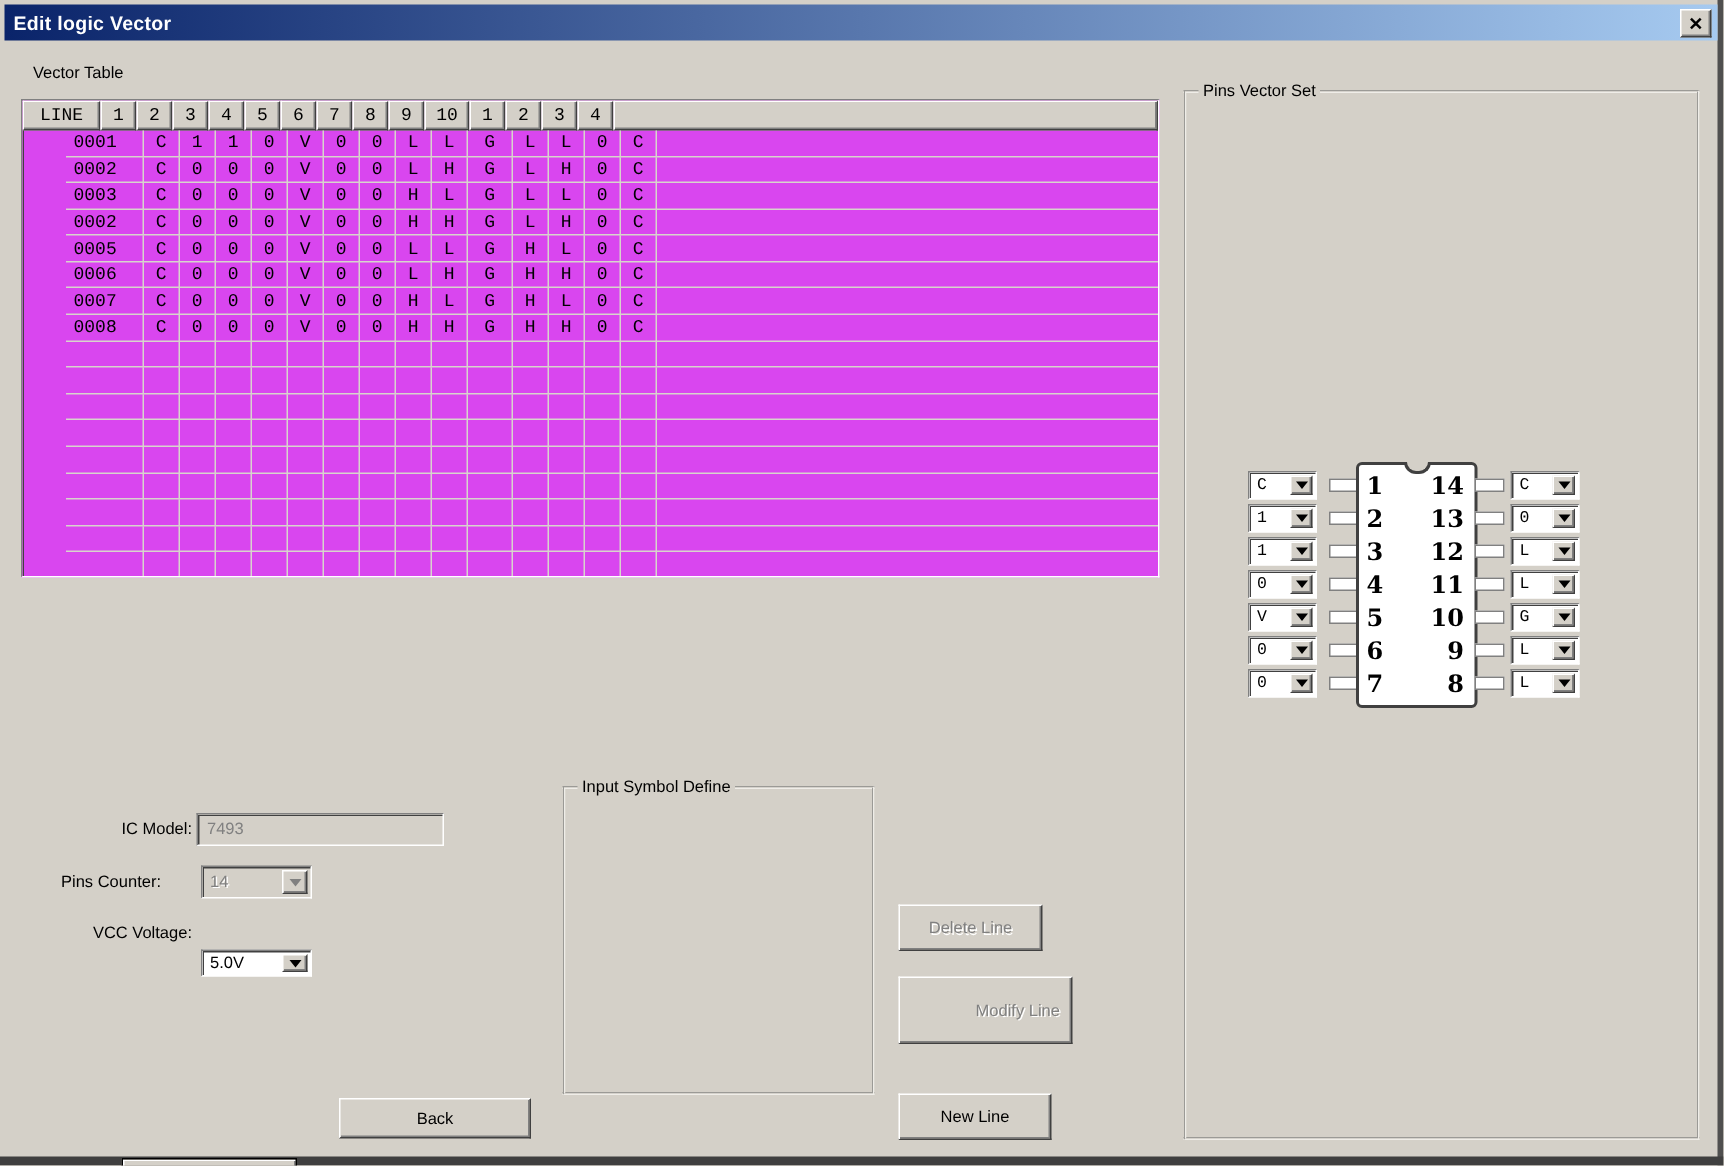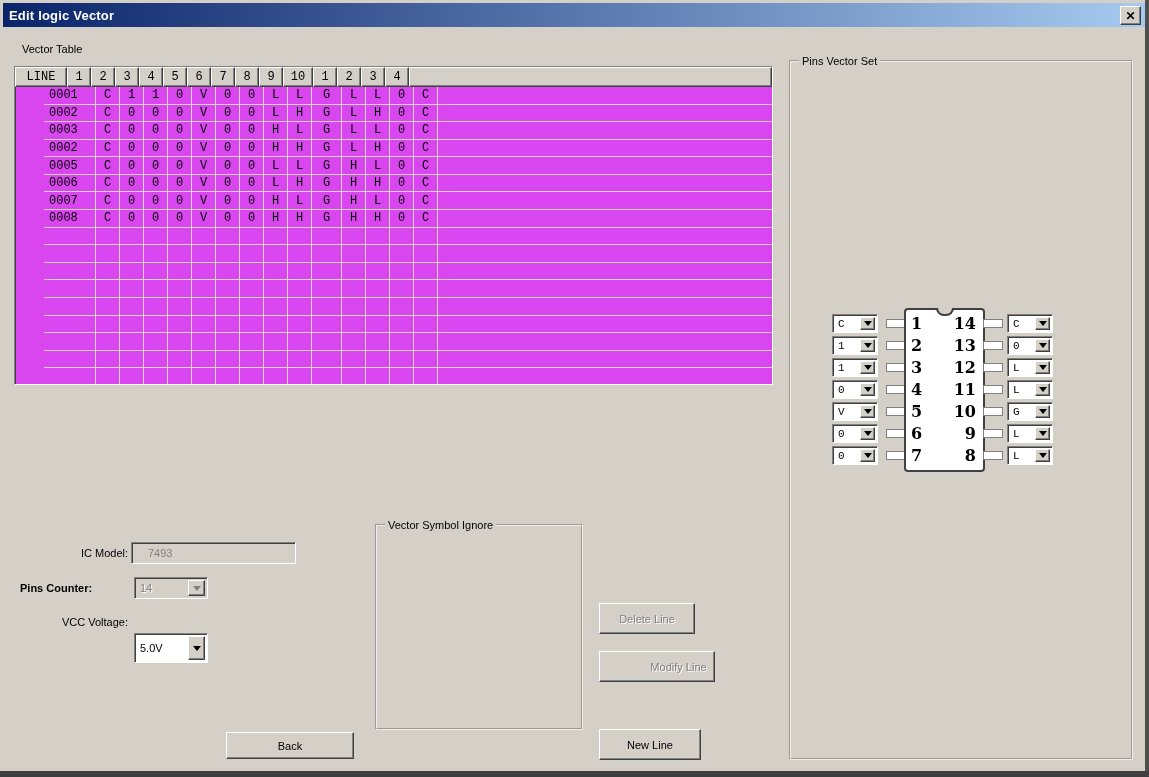--- a/index.html
+++ b/index.html
@@ -33,21 +33,21 @@
 
   
   .combo { position:relative; background:#fff; border:1px solid; border-color:#808080 #ffffff #ffffff #808080; box-shadow: inset 1px 1px 0 #404040; }
   .combo .val { position:absolute; left:5px; top:50%; transform:translateY(-50%); font-size:11px; color:#000; }
   .combo .drop { position:absolute; top:2px; right:2px; bottom:2px; width:17px; background:#d4d0c8; border:1px solid; border-color:#ffffff #404040 #404040 #ffffff; box-shadow: inset -1px -1px 0 #808080; display:flex; align-items:center; justify-content:center; }
   .combo .drop .tri { width:0; height:0; border-left:4px solid transparent; border-right:4px solid transparent; border-top:5px solid #000; }
   .combo.disabled { background:#d4d0c8; }
   .combo.disabled .val { color:#808080; text-shadow:1px 1px 0 #ffffff; }
   .combo.disabled .drop .tri { border-top-color:#808080; }
 
-  .textbox { background:#d4d0c8; border:1px solid; border-color:#808080 #ffffff #ffffff #808080; box-shadow: inset 1px 1px 0 #404040; font-size:11px; color:#808080; display:flex; align-items:center; padding-left:16px; }
+  .textbox { background:#d4d0c8; border:1px solid; border-color:#808080 #ffffff #ffffff #808080; box-shadow: inset 1px 1px 0 #404040; font-size:11px; color:#808080; display:flex; align-items:center; padding-left:6px; }
 
   
   .btn { background:#d4d0c8; border:1px solid; border-color:#ffffff #404040 #404040 #ffffff; box-shadow: inset -1px -1px 0 #808080; font-size:11px; color:#000; display:flex; align-items:center; justify-content:center; cursor:default; font-family:"Liberation Sans", sans-serif; }
   .btn.disabled { color:#808080; text-shadow:1px 1px 0 #ffffff; }
   .btn.default { border:1px solid #000; box-shadow: inset 1px 1px 0 #ffffff, inset -1px -1px 0 #808080; position:relative; }
   .btn.default::after { content:""; position:absolute; inset:4px; border:1px dotted #000; }
 
   
   #pins-group { left:789px; top:60px; width:344px; height:700px; }
   .pin-col { position:absolute; display:flex; flex-direction:column; gap:3px; }
@@ -532,42 +532,42 @@
         <div class="vcell fill"></div>
       </div>
     </div>
 </div>
 
 <div class="abs dlg-label" style="left:20px; top:547px; width:108px; text-align:right;">IC Model:</div>
 <div class="abs textbox" style="left:131px; top:542px; width:165px; height:22px;">
   <span>7493</span>
 </div>
 
-<div class="abs dlg-label" style="left:20px; top:582px; width:108px; text-align:left;font-weight:bold;">Pins Counter:</div>
+<div class="abs dlg-label" style="left:20px; top:582px; width:108px; text-align:center;">Pins Counter:</div>
 <div class="abs combo disabled" style="left:134px; top:577px; width:74px; height:22px;">
   <span class="val">14</span>
   <div class="drop">
       <div class="tri"></div>
     </div>
 </div>
 
 <div class="abs dlg-label" style="left:20px; top:616px; width:108px; text-align:right;">VCC Voltage:</div>
-<div class="abs combo" style="left:134px; top:611px; width:74px; height:30px;">
+<div class="abs combo" style="left:134px; top:611px; width:74px; height:18px;">
   <span class="val">5.0V</span>
   <div class="drop">
       <div class="tri"></div>
     </div>
 </div>
 
 <div class="abs group" id="symbol-group">
-  <div class="group-legend">Vector Symbol Ignore</div>
+  <div class="group-legend">Input Symbol Define</div>
 </div>
 
 <div class="abs btn disabled" style="left:599px; top:603px; width:96px; height:31px;">Delete Line</div>
-<div class="abs btn disabled" style="left:599px; top:651px; width:116px; height:31px;padding-left:43px;">Modify Line</div>
+<div class="abs btn disabled" style="left:599px; top:651px; width:116px; height:45px;padding-left:43px;">Modify Line</div>
 <div class="abs btn" style="left:599px; top:729px; width:102px; height:31px;">New Line</div>
 
 <div class="abs btn default" style="left:81px; top:732px; width:117px; height:27px;">Save Edit</div>
 <div class="abs btn" style="left:226px; top:732px; width:128px; height:27px;">Back</div>
 
 <div class="abs group" id="pins-group">
   <div class="group-legend">Pins Vector Set</div>
 </div>
 
 <div class="abs pin-col" style="left:832px; top:314px;" id="left-combos">

